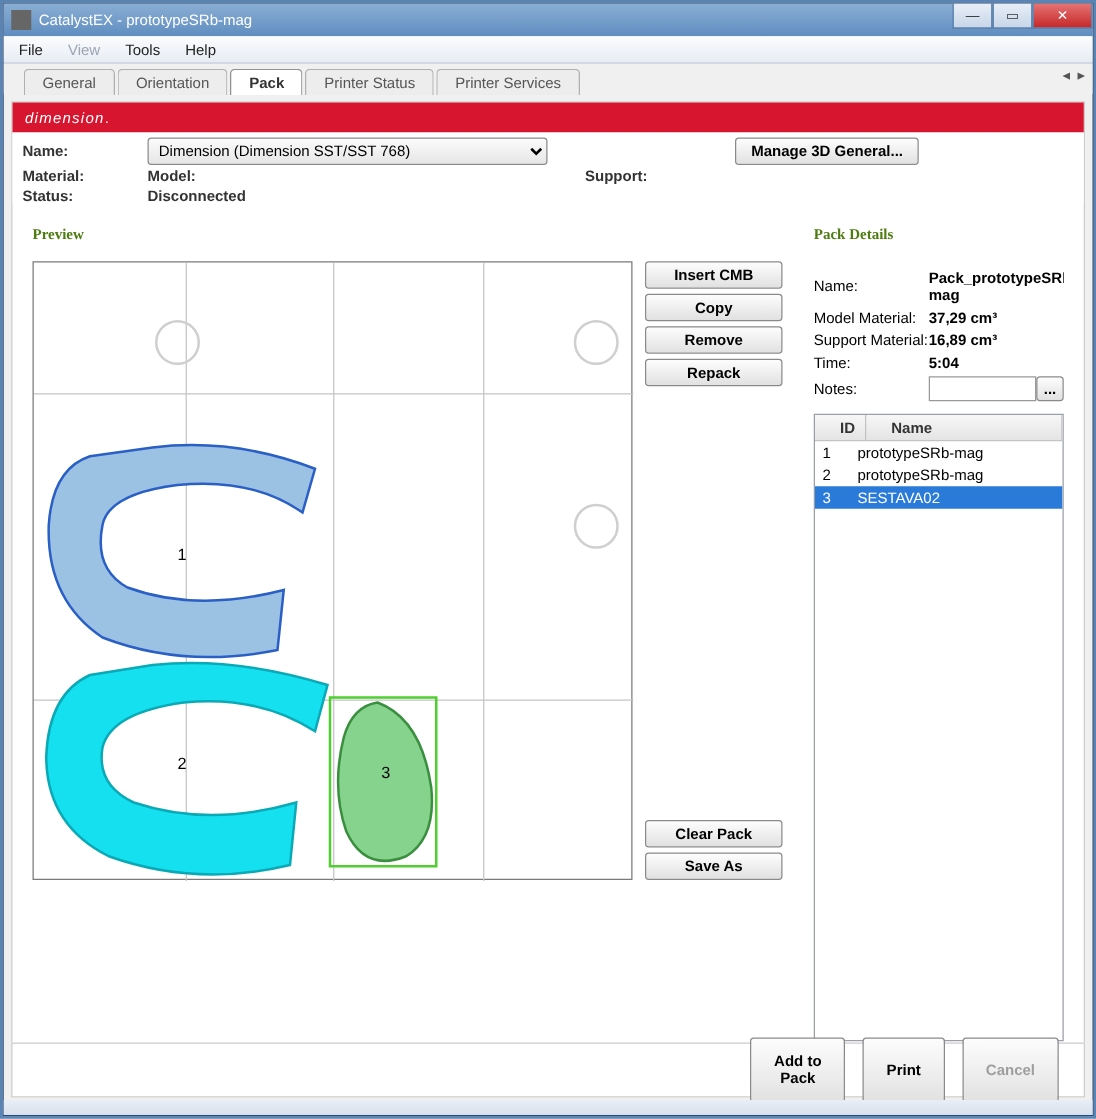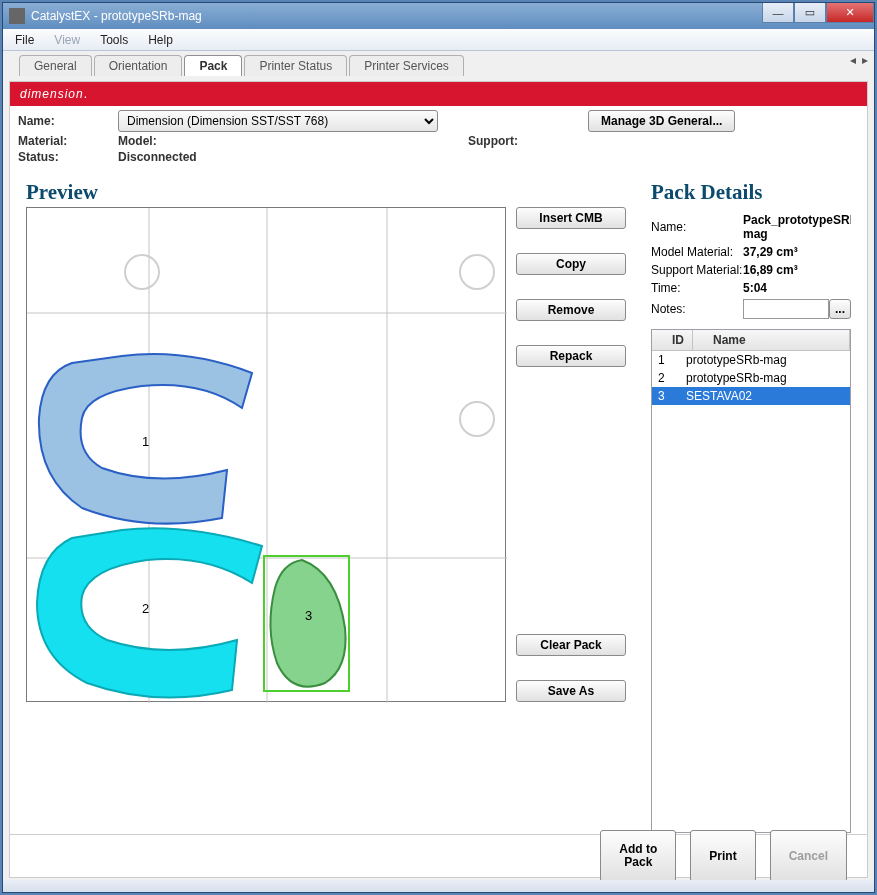--- a/index.html
+++ b/index.html
@@ -22,25 +22,25 @@
   .brandband { height:24px; background:#d7152e; color:#fff; padding:0 10px; display:flex; align-items:center; font-family: "Times New Roman", serif; font-size:18px; font-style:italic; letter-spacing:1px;}
   .brand-dot { color:#fff; font-style:normal;}
   .inforow { height:56px; background: #fff; padding:4px 8px; display:grid; grid-template-columns:100px 350px 120px auto; row-gap:2px; align-items:center;}
   .lbl { color:#333; font-weight:bold;}
   .selp { grid-column:2/3;text-decoration:underline;}
   select.printer { width:320px; height:22px; background:linear-gradient(#fbfbfb,#e6e6e6); border:1px solid #8a8a8a; border-radius:3px; padding:0 4px;}
   .btng { display:inline-flex; align-items:center; justify-content:center; height:22px; padding:0 12px; background:linear-gradient(#fdfdfd,#e1e1e1); border:1px solid #8a8a8a; border-radius:3px; font-weight:bold; white-space:nowrap;}
   .content { position:absolute; left:16px; right:16px; top:98px; bottom:8px; display:flex; gap:20px;}
   .leftcol { flex:1; display:flex; flex-direction:column;}
   .rightcol { width:200px; display:flex; flex-direction:column;}
-  .sectitle { font-family:"Times New Roman",serif; font-size:21px; color:#0c4a6e; font-weight:bold; margin-bottom:2px;}
+  .sectitle { font-family:"Times New Roman",serif; font-size:12px; color:#4d7c0f; font-weight:bold; margin-bottom:14px;}
   .previewpane { display:flex; gap:10px;}
   .plate { width:480px; height:495px; border:1px solid #7a7a7a; background:#fff; position:relative;}
   .grid line { stroke:#c4c4c4; stroke-width:1;}
-  .sidebtns { display:flex; flex-direction:column; gap:24px; width:110px;}
+  .sidebtns { display:flex; flex-direction:column; gap:4px; width:110px;}
   .sidebtns .btng { width:100%; justify-content:center;}
   .sidebtns .spacer { flex:1;}
   .pdgrid { display:grid; grid-template-columns:92px 1fr 22px; row-gap:4px; align-items:center; margin-top:6px;}
   .pdgrid .v { font-weight:bold;}
   input.tx { height:20px; border:1px solid #999; background:#fff; padding:0 4px; width:100%;}
   .list { margin-top:10px; flex:1; border:1px solid #9aa0a5; background:#fff; display:flex; flex-direction:column;}
   .listhead { display:flex; background:linear-gradient(#f7f7f7,#e4e4e4); border-bottom:1px solid #c3c3c3;}
   .listhead div { padding:3px 20px; border-right:1px solid #c3c3c3; font-weight:bold; color:#333;}
   .listbody { flex:1; overflow:auto;}
   .row { display:flex; }

